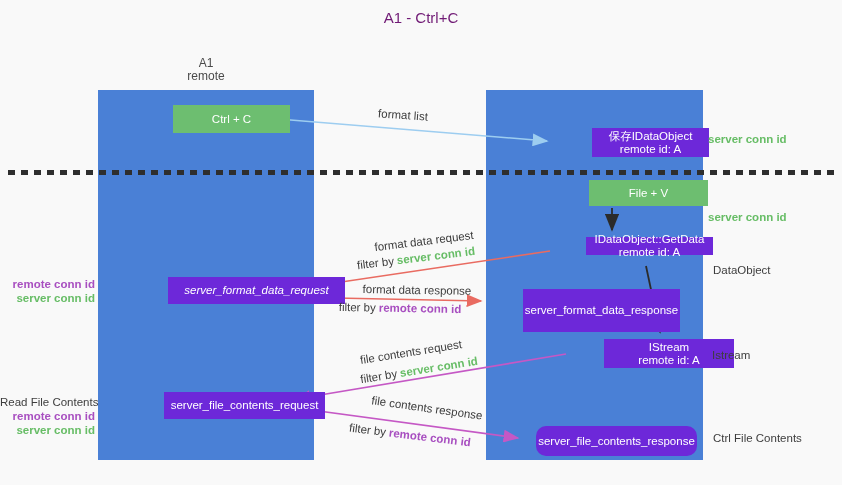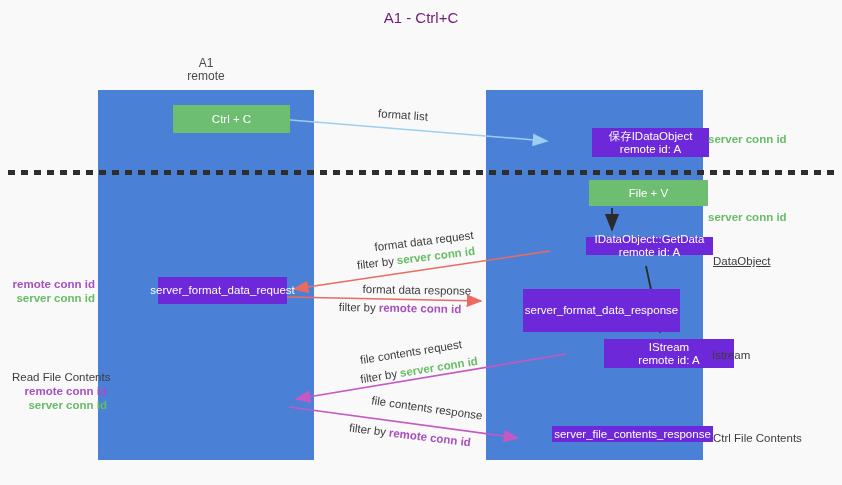--- a/index.html
+++ b/index.html
@@ -101,31 +101,34 @@
     <div>保存IDataObject</div>
     <div>remote id: A</div>
   </div>
   <div class="node node-green" style="left:553px; top:180px; width:119px; height:26px;">
     <div>File + V</div>
   </div>
   <div class="node node-orange" style="left:550px; top:237px; width:127px; height:18px;">
     <div>IDataObject::GetData</div>
     <div>remote id: A</div>
   </div>
-  <div class="node node-orange" style="left:122px; top:277px; width:129px; height:27px;">
+  <div class="node node-orange" style="left:132px; top:277px; width:177px; height:27px;font-style:italic;">
     <div>server_format_data_request</div>
   </div>
   <div class="node node-orange" style="left:487px; top:289px; width:157px; height:43px;">
     <div>server_format_data_response</div>
   </div>
   <div class="node node-orange" style="left:568px; top:339px; width:130px; height:29px;">
     <div>IStream</div>
     <div>remote id: A</div>
   </div>
-  <div class="node node-orange" style="left:516px; top:426px; width:161px; height:16px;">
+  <div class="node node-orange" style="left:128px; top:392px; width:161px; height:27px;">
+    <div>server_file_contents_request</div>
+  </div>
+  <div class="node node-orange" style="left:500px; top:426px; width:161px; height:30px;border-radius:10px;">
     <div>server_file_contents_response</div>
   </div>
 
   <div class="flow-label" style="left:403px; top:115px; transform:translate(-50%,-50%) rotate(4deg);">format list</div>
 
   <div class="flow-label" style="left:424px; top:241px; transform:translate(-50%,-50%) rotate(-7deg);">format data request</div>
   <div class="flow-label" style="left:416px; top:258px; transform:translate(-50%,-50%) rotate(-7deg);">
     <span class="filter-prefix">filter by</span><span class="kw-green">server conn id</span>
   </div>
 
@@ -139,27 +142,27 @@
     <span class="filter-prefix">filter by</span><span class="kw-green">server conn id</span>
   </div>
 
   <div class="flow-label" style="left:427px; top:408px; transform:translate(-50%,-50%) rotate(8deg);">file contents response</div>
   <div class="flow-label" style="left:410px; top:435px; transform:translate(-50%,-50%) rotate(7deg);">
     <span class="filter-prefix">filter by</span><span class="kw-purple">remote conn id</span>
   </div>
 
   <div class="side-label side-green" style="left:708px; top:133px;">server conn id</div>
   <div class="side-label side-green" style="left:708px; top:211px;">server conn id</div>
-  <div class="side-label side-dark" style="left:713px; top:255px;text-decoration:underline;">DataObject</div>
+  <div class="side-label side-dark" style="left:713px; top:264px;">DataObject</div>
   <div class="side-label side-dark" style="left:712px; top:349px;">Istream</div>
   <div class="side-label side-dark" style="left:713px; top:432px;">Ctrl File Contents</div>
 
   <div class="left-block" style="top:277px;">
     <div class="side-purple">remote conn id</div>
     <div class="side-green">server conn id</div>
   </div>
-  <div class="left-block" style="top:370px;padding-left:12px;">
+  <div class="left-block" style="top:395px;">
     <div class="side-dark">Read File Contents</div>
     <div class="side-purple">remote conn id</div>
     <div class="side-green">server conn id</div>
   </div>
 
 </div>
 
 </body></html>

